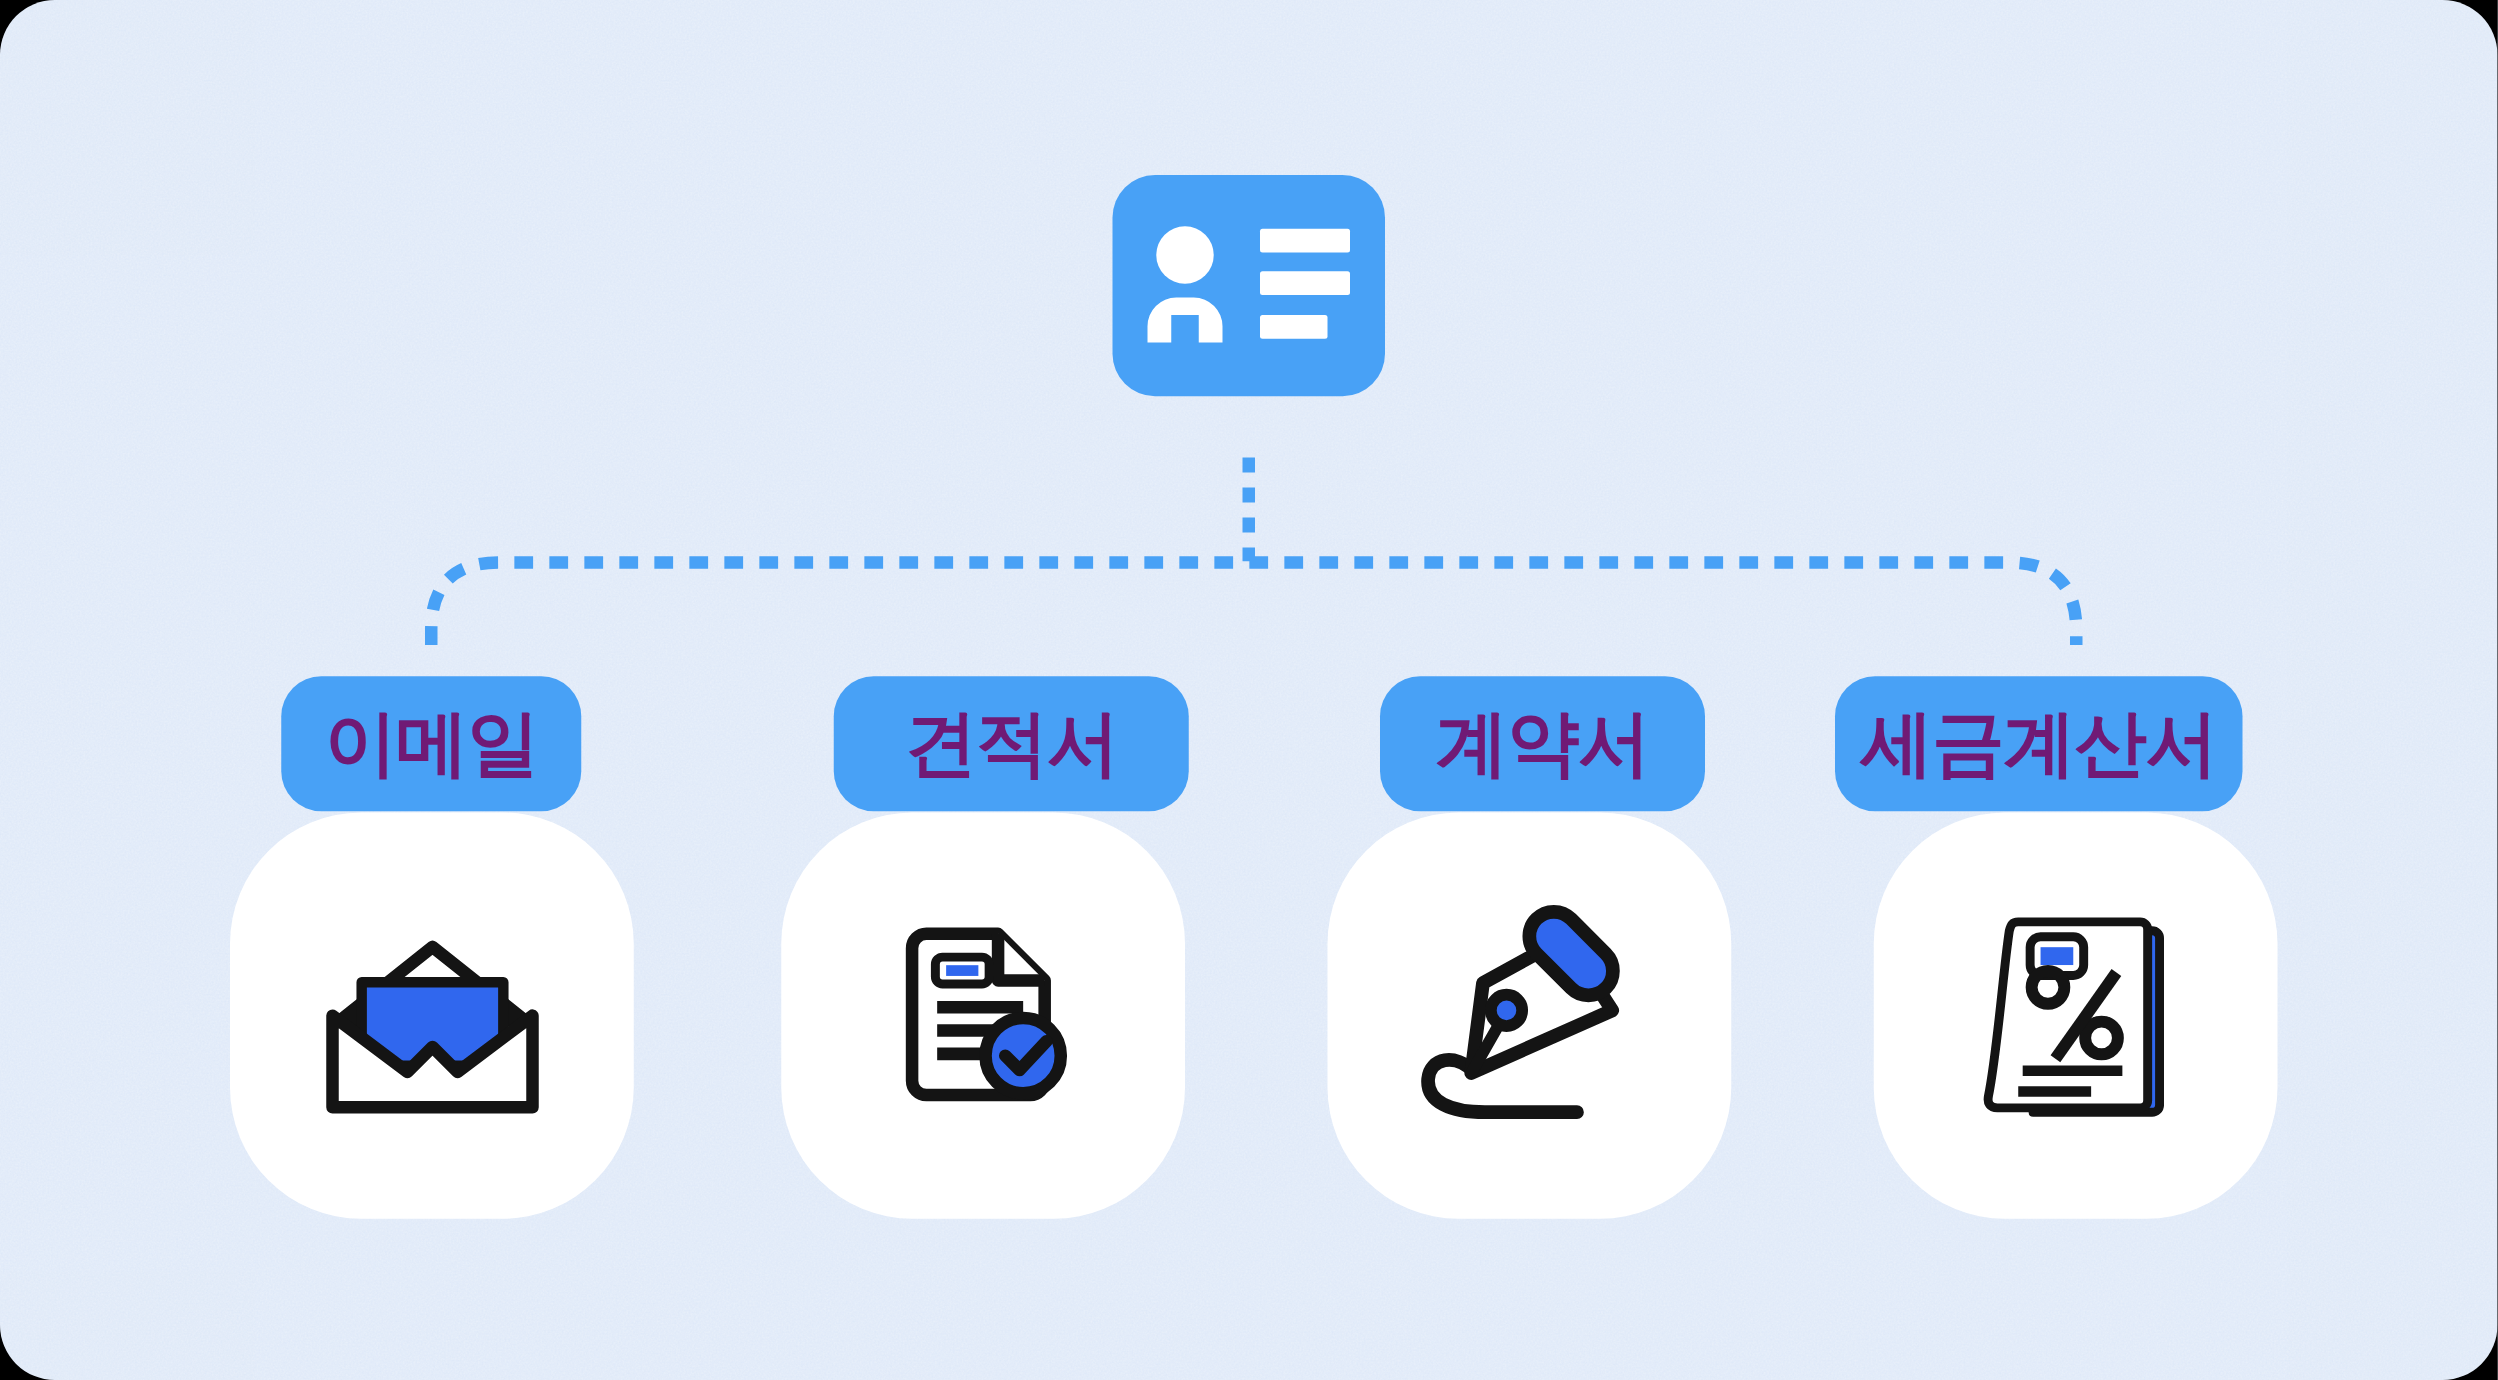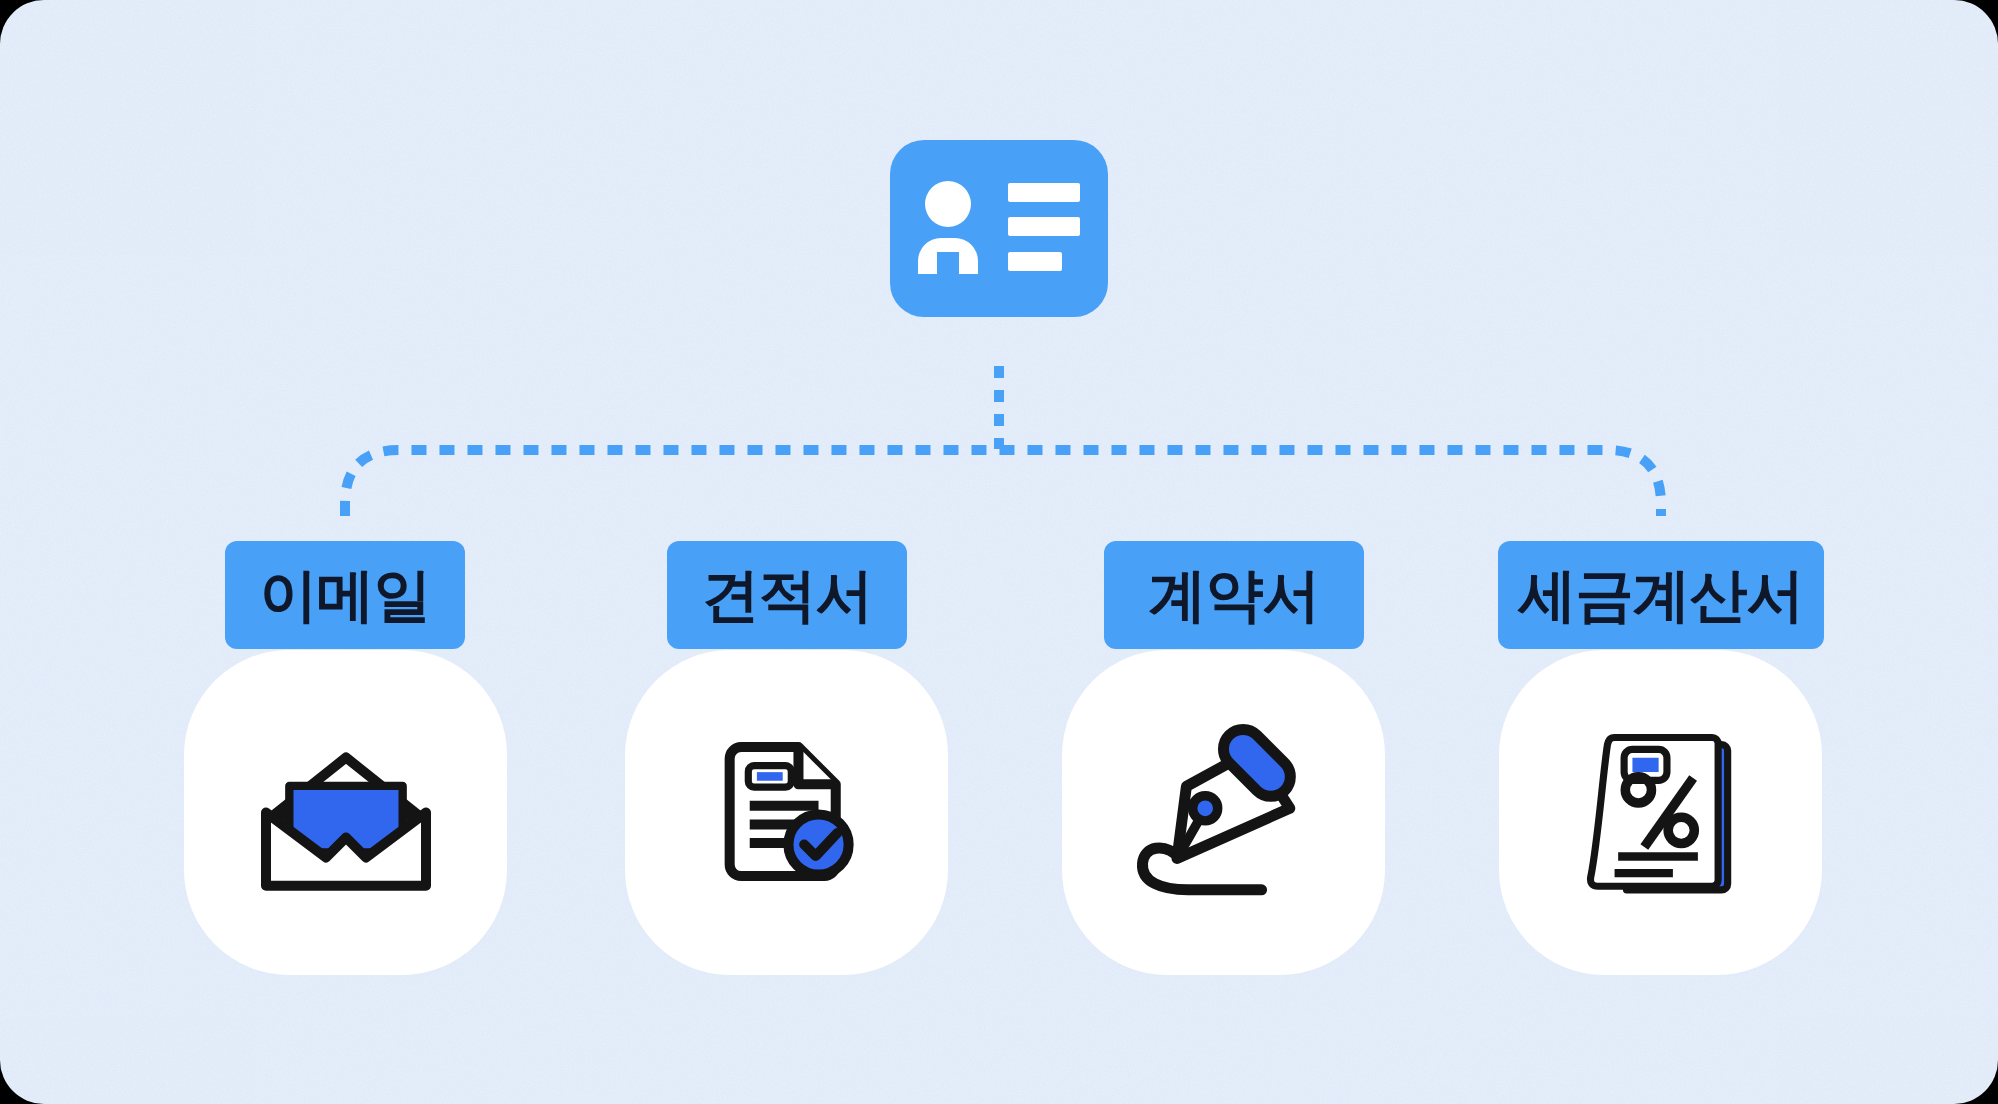--- a/index.html
+++ b/index.html
@@ -13,28 +13,28 @@
   }
   .noise{position:absolute;inset:0;opacity:.45;pointer-events:none;}
   .connector-layer{position:absolute;inset:0;pointer-events:none;}
   .root-node{
     position:absolute;left:890px;top:140px;width:218px;height:177px;
     background:#48a1f6;border-radius:34px;
     display:flex;align-items:center;justify-content:center;
   }
   .badge{
     position:absolute;top:541px;height:108px;
-    background:#48a1f6;border-radius:12px;
-    color:#0f172a;font-weight:900;font-size:58px;line-height:108px;
+    background:#48a1f6;border-radius:32px;
+    color:#701a75;font-weight:900;font-size:58px;line-height:108px;
     text-align:center;letter-spacing:-1px;
   }
   .badge-1{left:225px;width:240px;}
-  .badge-2{left:667px;width:240px;}
+  .badge-2{left:667px;width:284px;}
   .badge-3{left:1104px;width:260px;}
-  .badge-4{left:1498px;width:326px;}
+  .badge-4{left:1468px;width:326px;}
   .card{
     position:absolute;top:650px;width:323px;height:325px;
     background:#ffffff;border-radius:105px;
     display:flex;align-items:center;justify-content:center;
   }
   .card-1{left:184px;}
   .card-2{left:625px;}
   .card-3{left:1062px;}
   .card-4{left:1499px;}
 </style>

